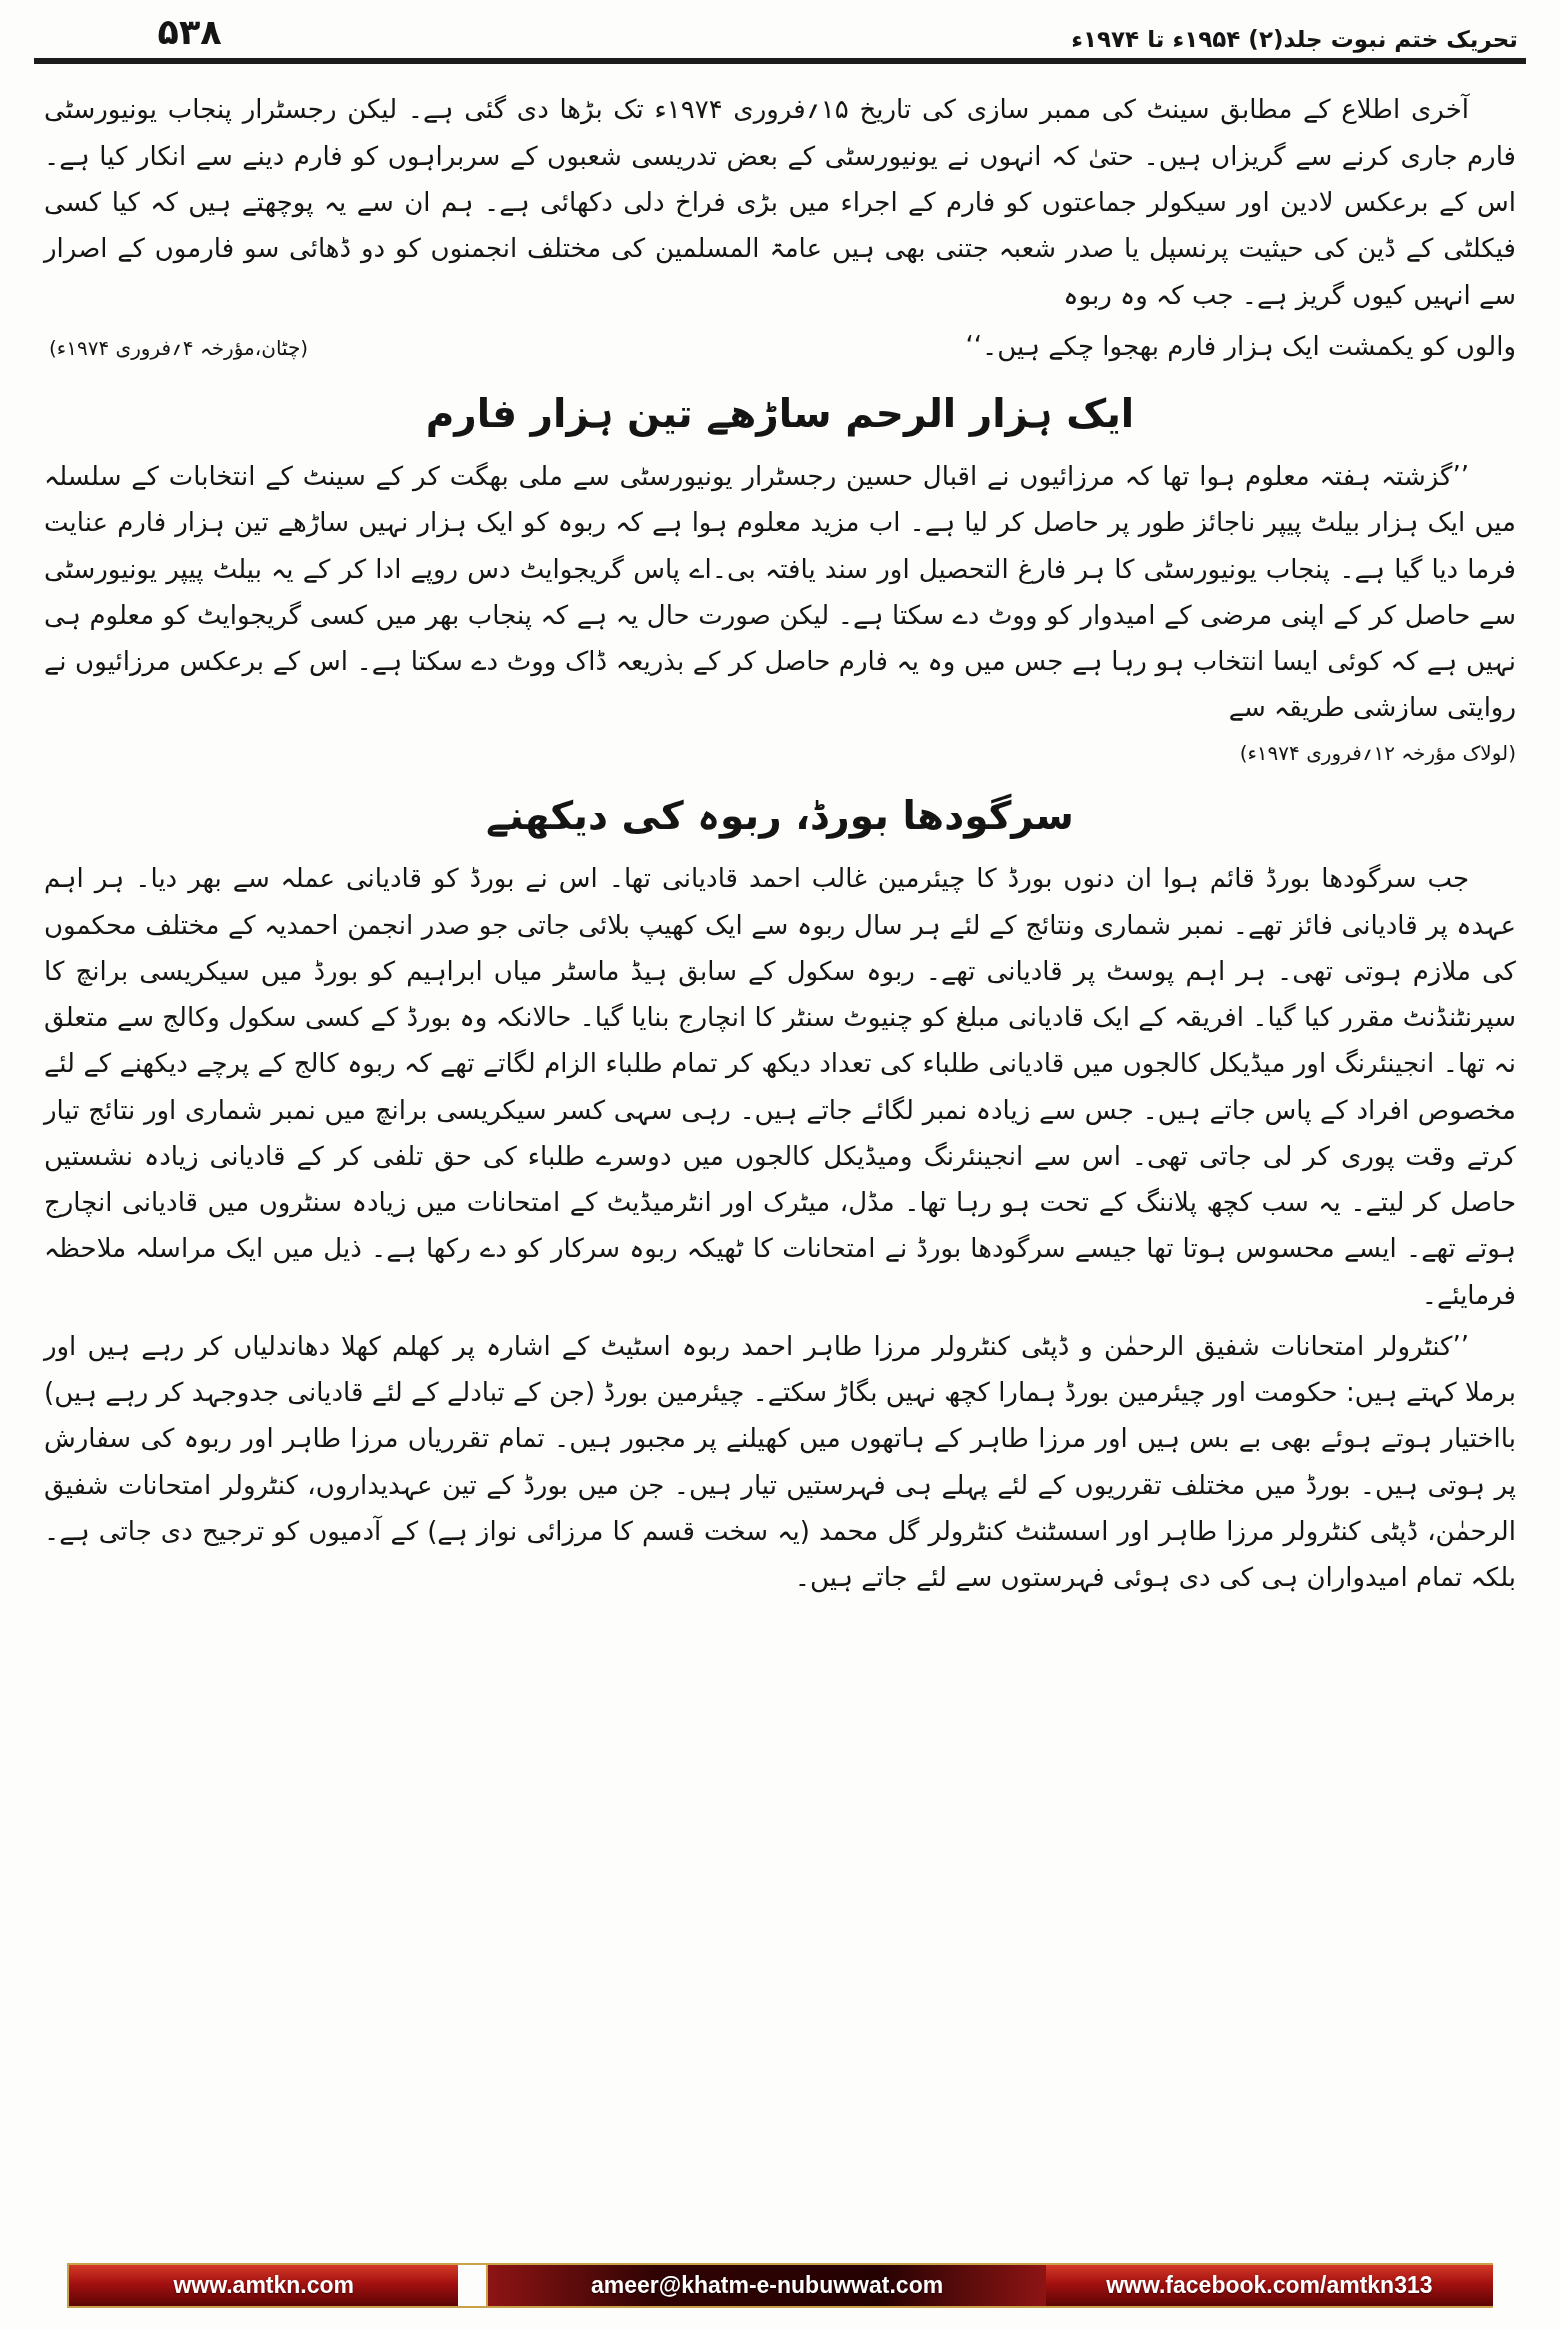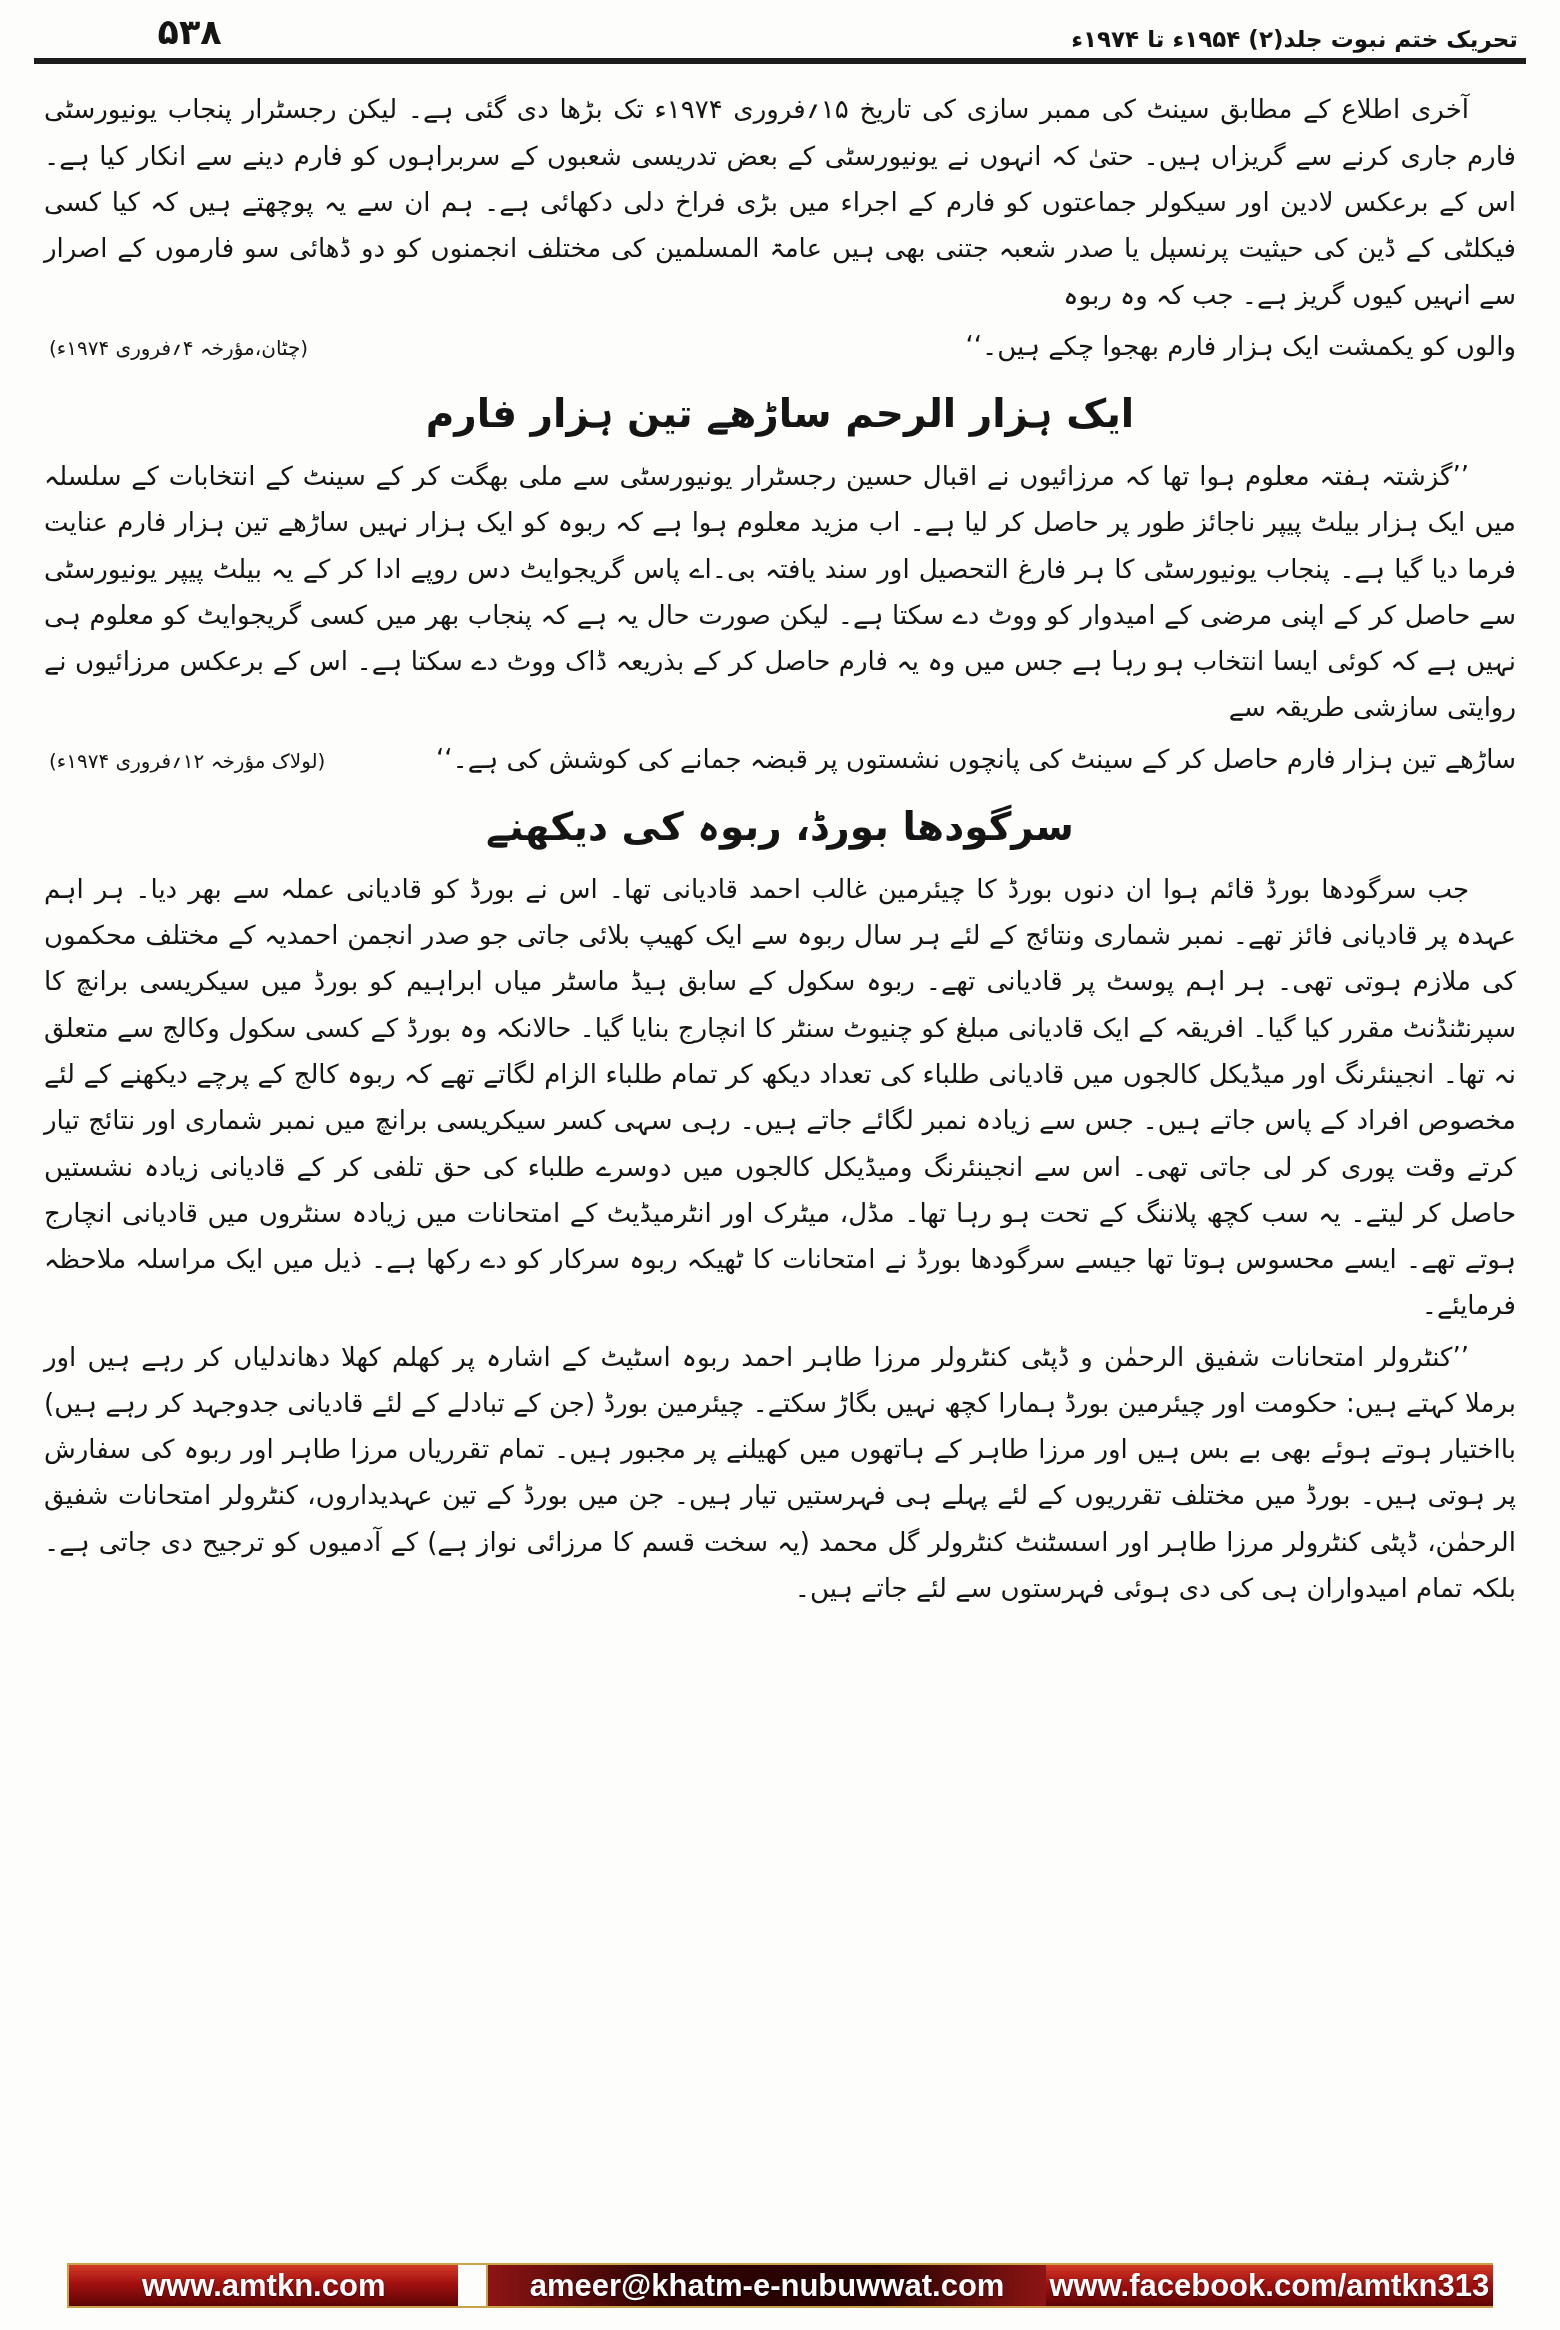--- a/index.html
+++ b/index.html
@@ -93,21 +93,21 @@
     display: flex;
     border-top: 2.5px solid #caa24a;
     border-bottom: 2.5px solid #caa24a;
     height: 45px;
   }
   .footer-seg {
     display: flex;
     align-items: center;
     justify-content: center;
     color: #ffffff;
-    font-size: 31px;
+    font-size: 23px;
     font-weight: bold;
     font-family: "Liberation Sans", sans-serif;
     text-shadow: 0 0.8px 1.7px rgba(0,0,0,.6);
   }
   .footer-seg.site {
     width: 28%;
     background: linear-gradient(180deg, #d43a26 0%, #a31010 45%, #5d0505 100%);
     border-left: 2.5px solid #caa24a;
   }
   .footer-seg.email {
@@ -137,21 +137,20 @@
     <p class="body-para">آخری اطلاع کے مطابق سینٹ کی ممبر سازی کی تاریخ ۱۵؍فروری ۱۹۷۴ء تک بڑھا دی گئی ہے۔ لیکن رجسٹرار پنجاب یونیورسٹی فارم جاری کرنے سے گریزاں ہیں۔ حتیٰ کہ انہوں نے یونیورسٹی کے بعض تدریسی شعبوں کے سربراہوں کو فارم دینے سے انکار کیا ہے۔ اس کے برعکس لادین اور سیکولر جماعتوں کو فارم کے اجراء میں بڑی فراخ دلی دکھائی ہے۔ ہم ان سے یہ پوچھتے ہیں کہ کیا کسی فیکلٹی کے ڈین کی حیثیت پرنسپل یا صدر شعبہ جتنی بھی ہیں عامۃ المسلمین کی مختلف انجمنوں کو دو ڈھائی سو فارموں کے اصرار سے انہیں کیوں گریز ہے۔ جب کہ وہ ربوہ</p>
     <div class="last-line">
       <span class="endtext">والوں کو یکمشت ایک ہزار فارم بھجوا چکے ہیں۔‘‘</span>
       <span class="cite">(چٹان،مؤرخہ ۴؍فروری ۱۹۷۴ء)</span>
     </div>
 
     <h2 class="section-heading">ایک ہزار الرحم ساڑھے تین ہزار فارم</h2>
 
     <p class="body-para">’’گزشتہ ہفتہ معلوم ہوا تھا کہ مرزائیوں نے اقبال حسین رجسٹرار یونیورسٹی سے ملی بھگت کر کے سینٹ کے انتخابات کے سلسلہ میں ایک ہزار بیلٹ پیپر ناجائز طور پر حاصل کر لیا ہے۔ اب مزید معلوم ہوا ہے کہ ربوہ کو ایک ہزار نہیں ساڑھے تین ہزار فارم عنایت فرما دیا گیا ہے۔ پنجاب یونیورسٹی کا ہر فارغ التحصیل اور سند یافتہ بی۔اے پاس گریجوایٹ دس روپے ادا کر کے یہ بیلٹ پیپر یونیورسٹی سے حاصل کر کے اپنی مرضی کے امیدوار کو ووٹ دے سکتا ہے۔ لیکن صورت حال یہ ہے کہ پنجاب بھر میں کسی گریجوایٹ کو معلوم ہی نہیں ہے کہ کوئی ایسا انتخاب ہو رہا ہے جس میں وہ یہ فارم حاصل کر کے بذریعہ ڈاک ووٹ دے سکتا ہے۔ اس کے برعکس مرزائیوں نے روایتی سازشی طریقہ سے</p>
     <div class="last-line">
-      <span class="endtext">ساڑھے تین ہزار فارم حاصل کر کے سینٹ کی پانچوں نشستوں پر قبضہ جمانے کی کوشش کی ہے۔‘‘</span>
       <span class="cite">(لولاک مؤرخہ ۱۲؍فروری ۱۹۷۴ء)</span>
     </div>
 
     <h2 class="section-heading">سرگودھا بورڈ، ربوہ کی دیکھنے</h2>
 
     <p class="body-para">جب سرگودھا بورڈ قائم ہوا ان دنوں بورڈ کا چیئرمین غالب احمد قادیانی تھا۔ اس نے بورڈ کو قادیانی عملہ سے بھر دیا۔ ہر اہم عہدہ پر قادیانی فائز تھے۔ نمبر شماری ونتائج کے لئے ہر سال ربوہ سے ایک کھیپ بلائی جاتی جو صدر انجمن احمدیہ کے مختلف محکموں کی ملازم ہوتی تھی۔ ہر اہم پوسٹ پر قادیانی تھے۔ ربوہ سکول کے سابق ہیڈ ماسٹر میاں ابراہیم کو بورڈ میں سیکریسی برانچ کا سپرنٹنڈنٹ مقرر کیا گیا۔ افریقہ کے ایک قادیانی مبلغ کو چنیوٹ سنٹر کا انچارج بنایا گیا۔ حالانکہ وہ بورڈ کے کسی سکول وکالج سے متعلق نہ تھا۔ انجینئرنگ اور میڈیکل کالجوں میں قادیانی طلباء کی تعداد دیکھ کر تمام طلباء الزام لگاتے تھے کہ ربوہ کالج کے پرچے دیکھنے کے لئے مخصوص افراد کے پاس جاتے ہیں۔ جس سے زیادہ نمبر لگائے جاتے ہیں۔ رہی سہی کسر سیکریسی برانچ میں نمبر شماری اور نتائج تیار کرتے وقت پوری کر لی جاتی تھی۔ اس سے انجینئرنگ ومیڈیکل کالجوں میں دوسرے طلباء کی حق تلفی کر کے قادیانی زیادہ نشستیں حاصل کر لیتے۔ یہ سب کچھ پلاننگ کے تحت ہو رہا تھا۔ مڈل، میٹرک اور انٹرمیڈیٹ کے امتحانات میں زیادہ سنٹروں میں قادیانی انچارج ہوتے تھے۔ ایسے محسوس ہوتا تھا جیسے سرگودھا بورڈ نے امتحانات کا ٹھیکہ ربوہ سرکار کو دے رکھا ہے۔ ذیل میں ایک مراسلہ ملاحظہ فرمایئے۔</p>
 
     <p class="body-para">’’کنٹرولر امتحانات شفیق الرحمٰن و ڈپٹی کنٹرولر مرزا طاہر احمد ربوہ اسٹیٹ کے اشارہ پر کھلم کھلا دھاندلیاں کر رہے ہیں اور برملا کہتے ہیں: حکومت اور چیئرمین بورڈ ہمارا کچھ نہیں بگاڑ سکتے۔ چیئرمین بورڈ (جن کے تبادلے کے لئے قادیانی جدوجہد کر رہے ہیں) بااختیار ہوتے ہوئے بھی بے بس ہیں اور مرزا طاہر کے ہاتھوں میں کھیلنے پر مجبور ہیں۔ تمام تقرریاں مرزا طاہر اور ربوہ کی سفارش پر ہوتی ہیں۔ بورڈ میں مختلف تقرریوں کے لئے پہلے ہی فہرستیں تیار ہیں۔ جن میں بورڈ کے تین عہدیداروں، کنٹرولر امتحانات شفیق الرحمٰن، ڈپٹی کنٹرولر مرزا طاہر اور اسسٹنٹ کنٹرولر گل محمد (یہ سخت قسم کا مرزائی نواز ہے) کے آدمیوں کو ترجیح دی جاتی ہے۔ بلکہ تمام امیدواران ہی کی دی ہوئی فہرستوں سے لئے جاتے ہیں۔</p>
 
   </div>

